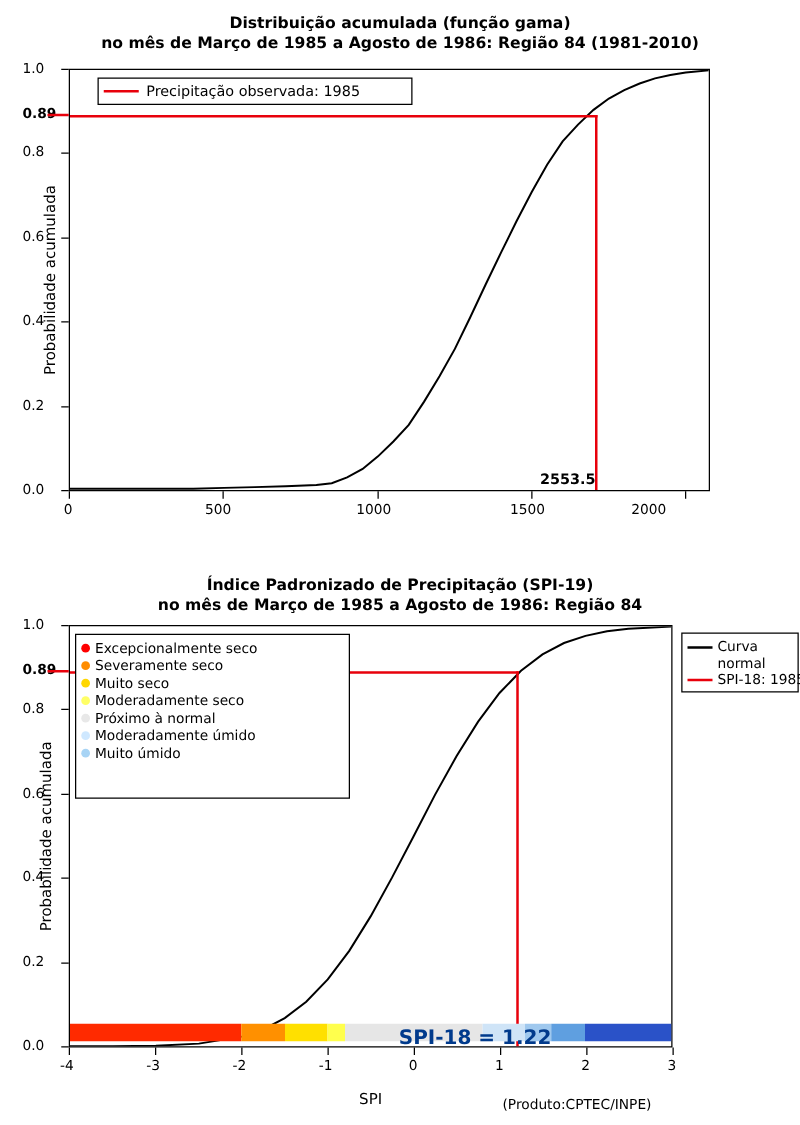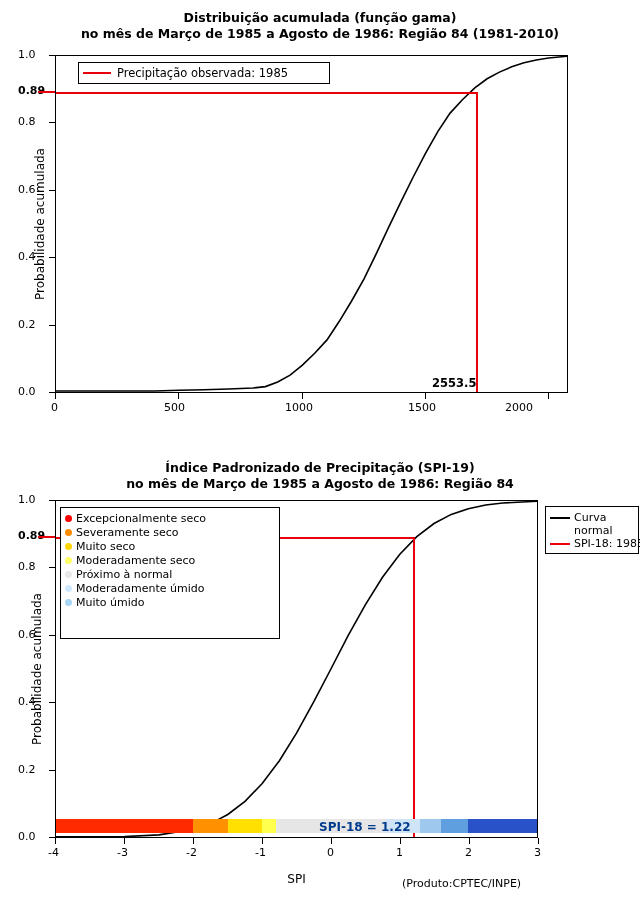--- a/index.html
+++ b/index.html
@@ -25,21 +25,21 @@
   .legend{position:absolute;border:1px solid #000;background:#fff;box-sizing:border-box;}
   .legend .row{display:flex;align-items:center;height:14px;}
   .legend .swatch{flex:0 0 auto;}
   .legend .ltxt{font-size:11px;white-space:nowrap;margin-left:4px;}
 
   .redline{position:absolute;background:#e8000b;}
   .valtag{position:absolute;font-size:11.5px;font-weight:bold;}
 
   .catbar{position:absolute;height:14px;}
   .catseg{position:absolute;top:0;height:14px;}
-  .spitag{position:absolute;font-size:12px;font-weight:bold;color:#003a8c;}
+  .spitag{position:absolute;font-size:16px;font-weight:bold;color:#003a8c;}
   .credit{position:absolute;font-size:11px;}
 </style>
 </head>
 <body>
 
 <div class="page">
 
   <div class="panel" id="panel-top">
 
     <div class="title" style="top:10px;">Distribuição acumulada (função gama)</div>

